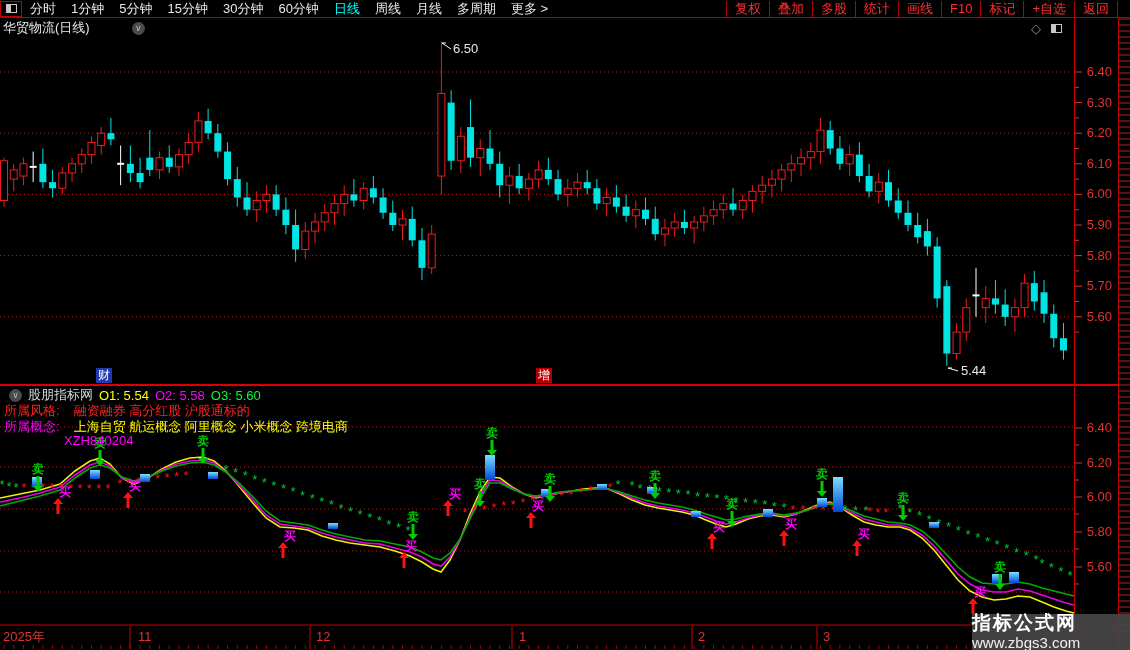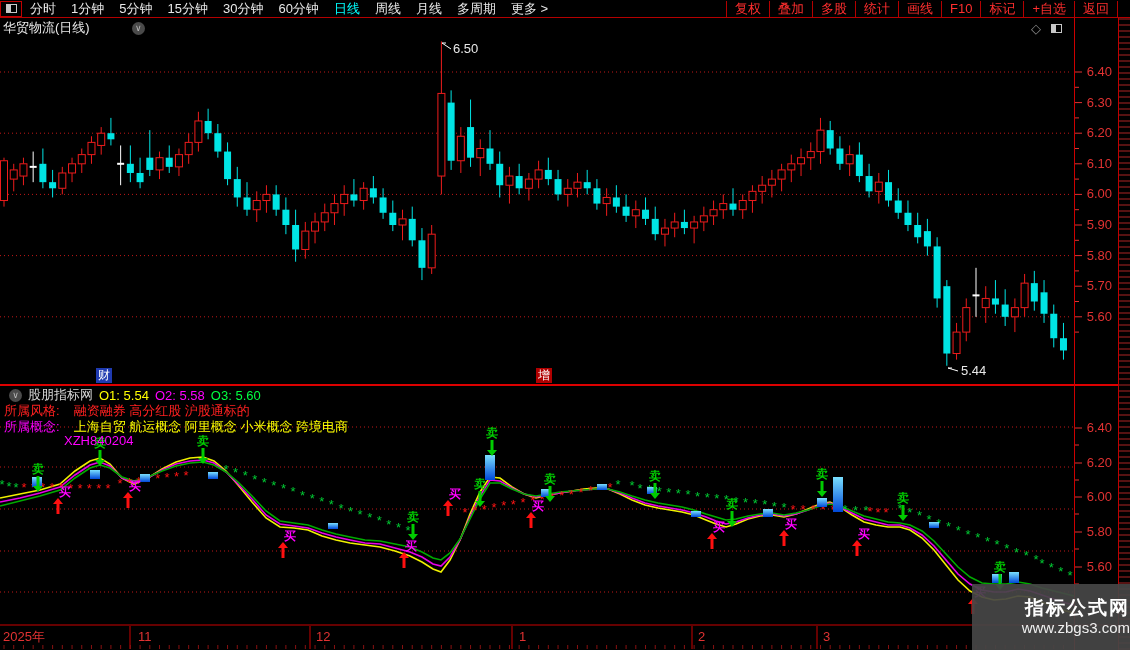--- a/index.html
+++ b/index.html
@@ -31,22 +31,22 @@
   #ind-row2{top:402px;text-decoration:underline;}
   #ind-row3{top:418px;justify-content:space-between;}
   #ind-row4{top:433px;left:64px;}
   .src-name{color:#d5d5d5;}
   .o1{color:#ffff00;} .o2{color:#ff00ff;} .o3{color:#00ff40;}
   .style-red{color:#ff2020;} .lbl-mag{color:#ff00ff;} .val-yel{color:#ffff00;}
   .gap8{margin-left:8px;}
   
   .badge{position:absolute;z-index:3;color:#fff;font-size:12px;line-height:15px;padding:0 2px;}
   
-  #watermark{position:absolute;right:0;bottom:0;width:158px;height:66px;background:rgba(70,70,70,.93);
-             z-index:6;display:flex;flex-direction:column;align-items:flex-end;justify-content:center;}
+  #watermark{position:absolute;right:0;bottom:0;width:158px;height:36px;background:rgba(70,70,70,.93);
+             z-index:6;display:flex;flex-direction:column;align-items:flex-start;justify-content:center;}
   #watermark .w1{color:#fff;font-size:19px;font-weight:bold;letter-spacing:2px;line-height:22px;}
   #watermark .w2{color:#f0f0f0;font-size:15px;line-height:18px;}
   
   #edge-strip{position:absolute;left:1118px;top:0;width:12px;height:650px;z-index:2;border-left:1px solid #c00000;
      background:repeating-linear-gradient(180deg, rgba(190,40,40,.45) 0 2px, rgba(0,0,0,0) 2px 6px);}
 </style>
 </head>
 <body>
 
 <div id="root">

